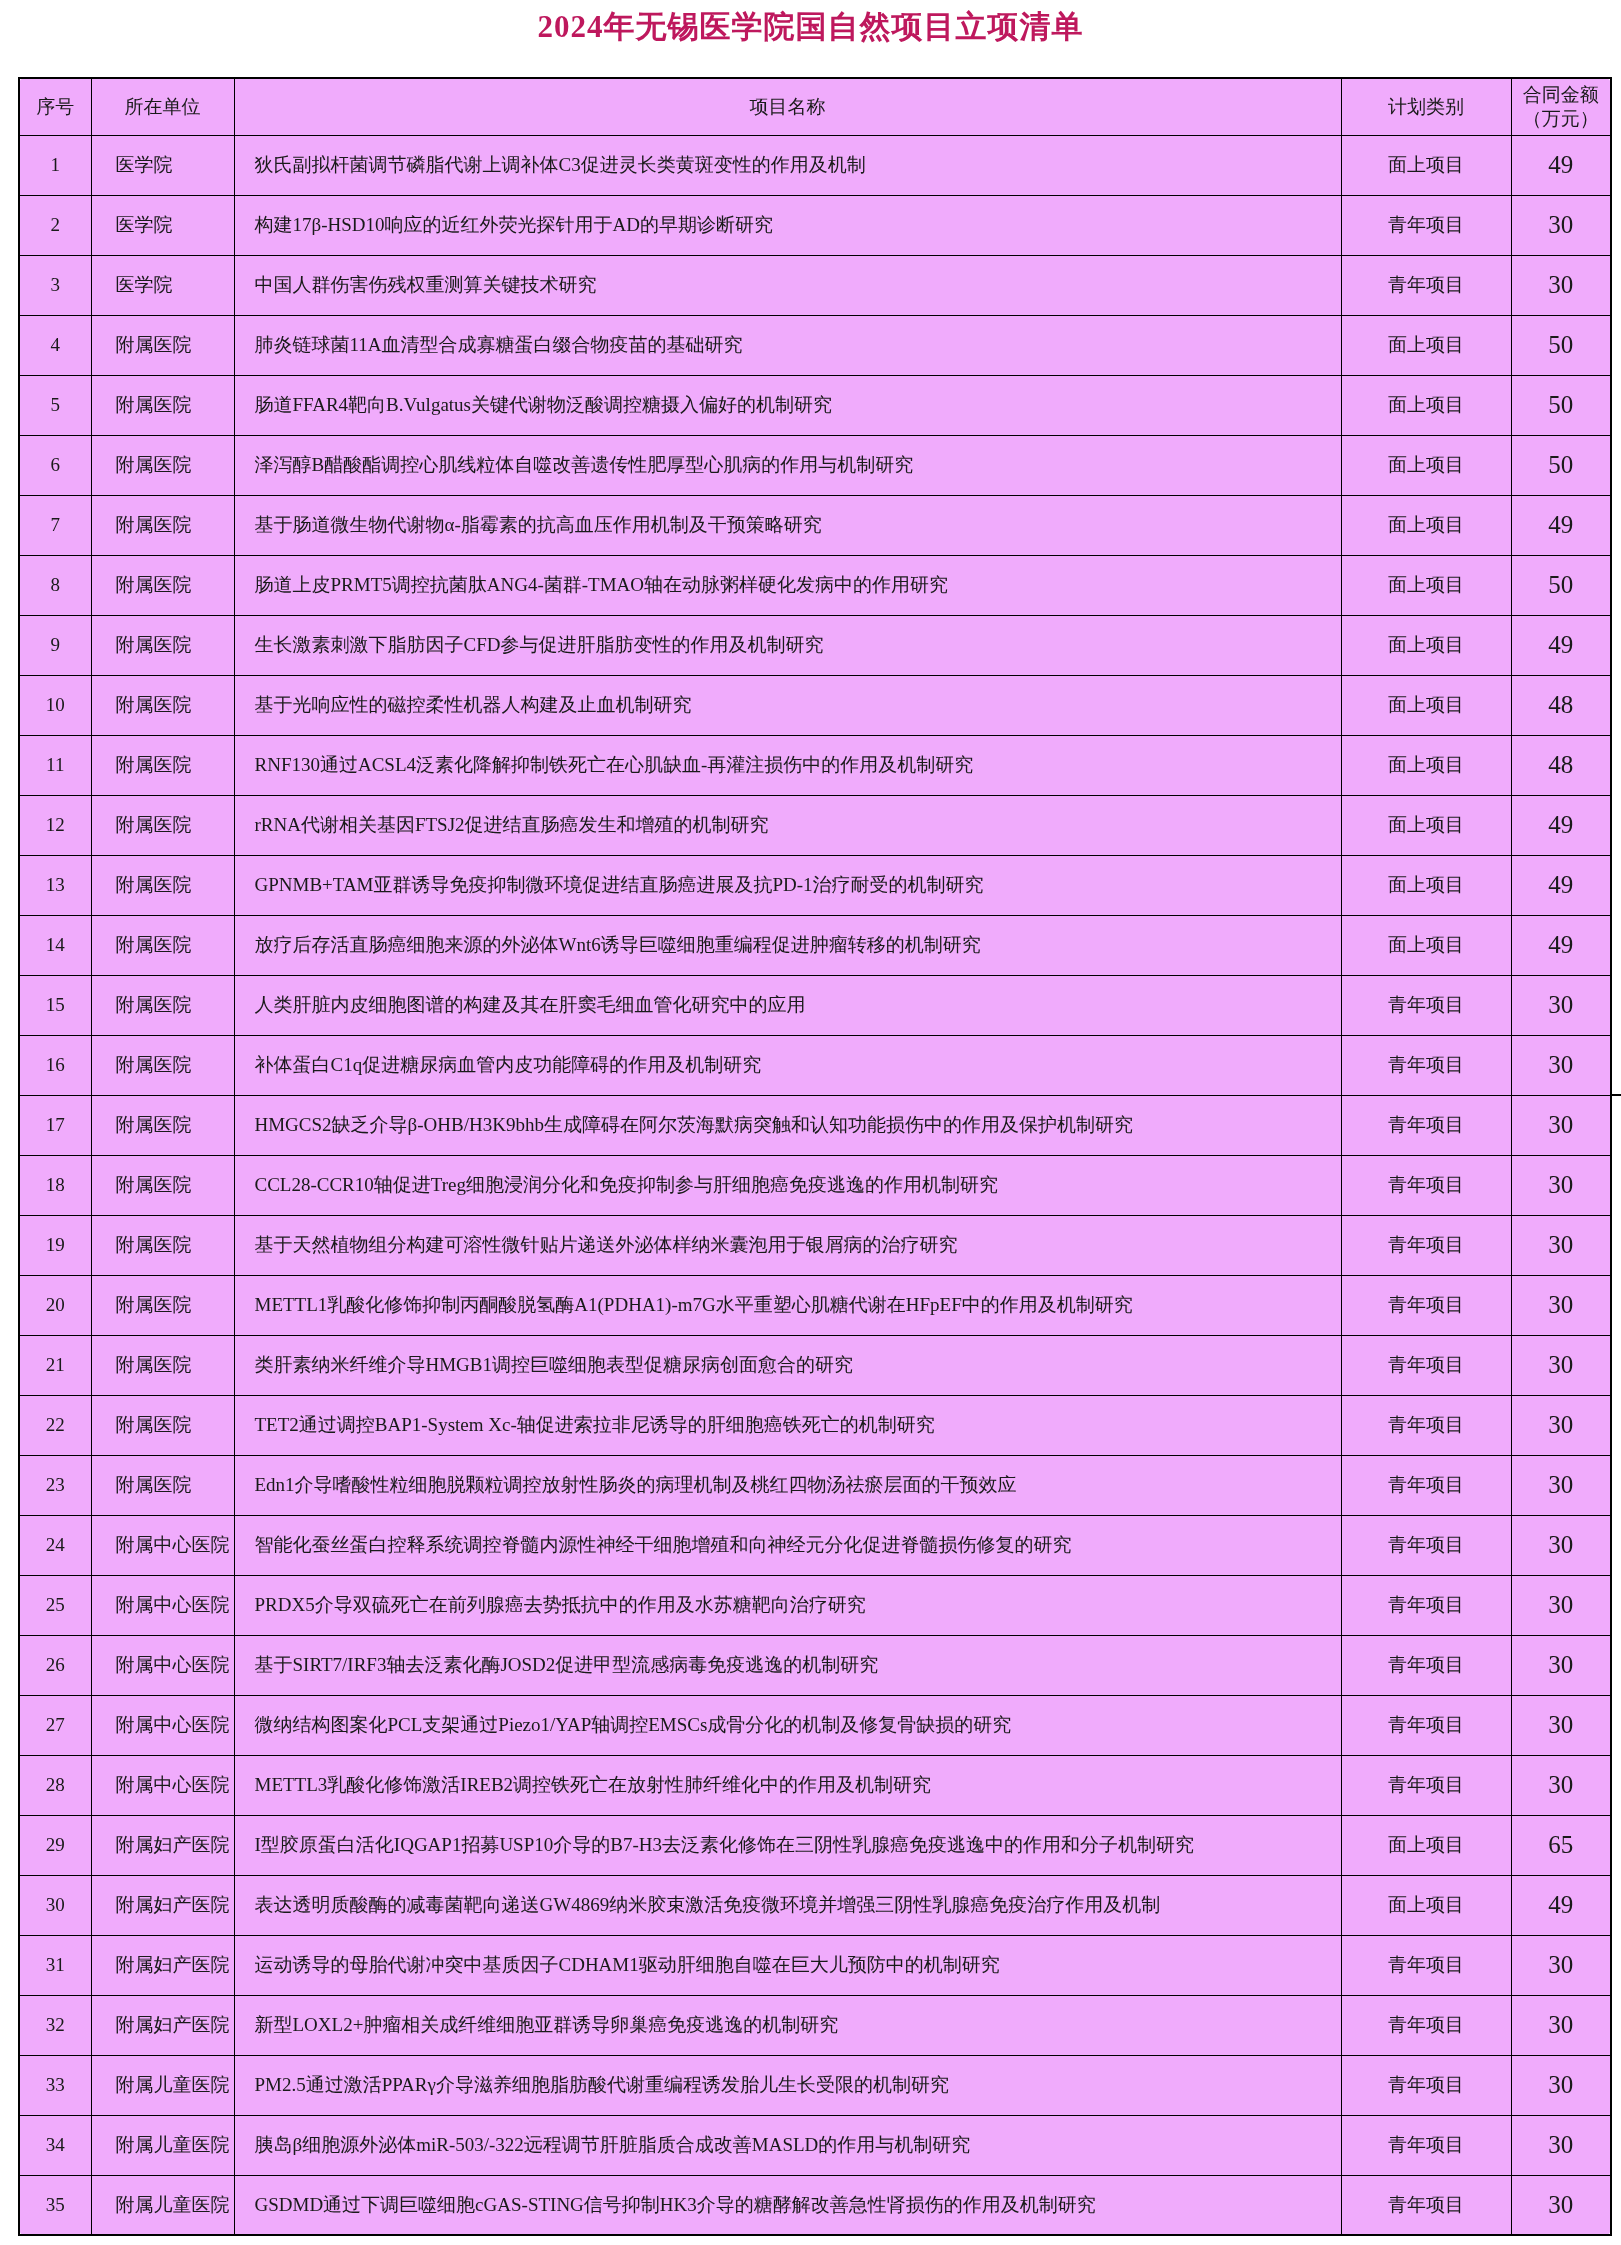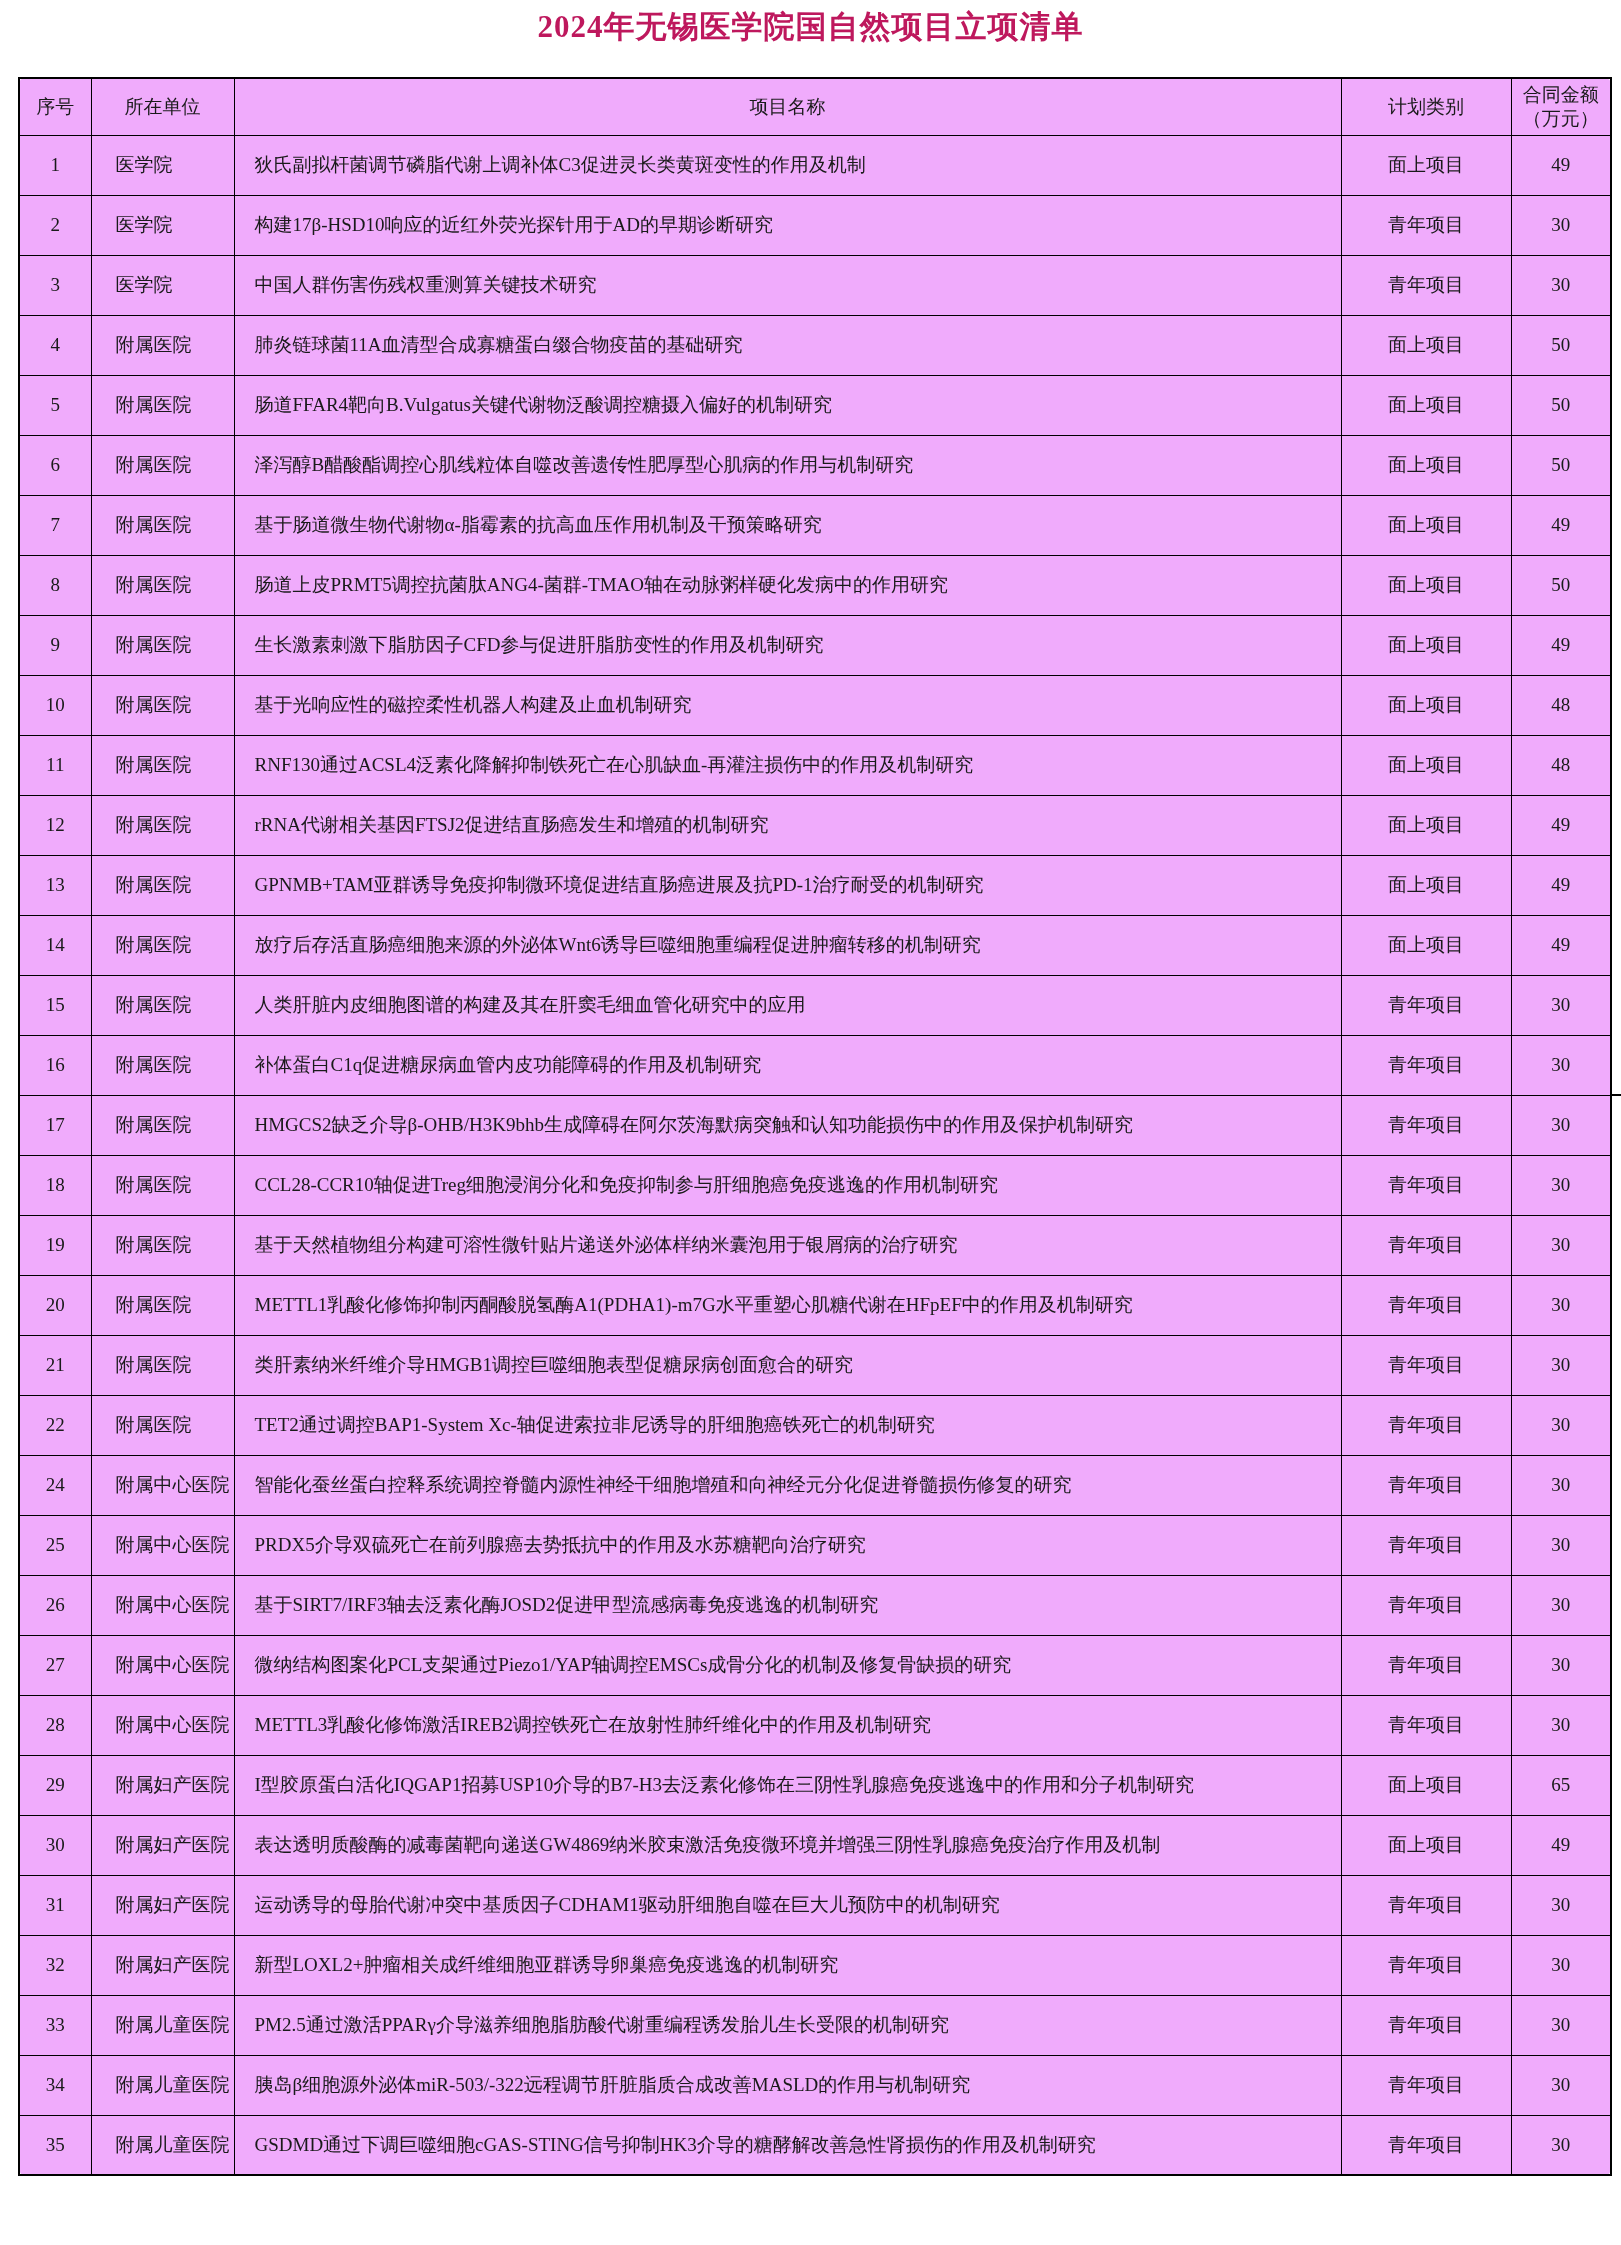--- a/index.html
+++ b/index.html
@@ -50,21 +50,21 @@
     padding: 0;
   }
   thead tr { height: 57px; }
   tbody tr { height: 60px; }
   th { text-align: center; }
   th.col-amount { white-space: pre-line; line-height: 1.25; }
   td.cell-no { text-align: center; }
   td.cell-unit { text-align: left; padding-left: 24px; }
   td.cell-project { text-align: left; padding-left: 20px; }
   td.cell-category { text-align: center; }
-  td.cell-amount { text-align: center; font-size: 19px; }
+  td.cell-amount { text-align: center; font-size: 25px; }
   .edge-line {
     position: absolute;
     left: 1610px;
     top: 1094px;
     width: 11px;
     height: 2px;
     background: #000000;
   }
 </style>
 </head>
@@ -239,20 +239,27 @@
         <td class="cell-amount">30</td>
       </tr>
       <tr>
         <td class="cell-no">22</td>
         <td class="cell-unit">附属医院</td>
         <td class="cell-project">TET2通过调控BAP1-System Xc-轴促进索拉非尼诱导的肝细胞癌铁死亡的机制研究</td>
         <td class="cell-category">青年项目</td>
         <td class="cell-amount">30</td>
       </tr>
       <tr>
+        <td class="cell-no">23</td>
+        <td class="cell-unit">附属医院</td>
+        <td class="cell-project">Edn1介导嗜酸性粒细胞脱颗粒调控放射性肠炎的病理机制及桃红四物汤祛瘀层面的干预效应</td>
+        <td class="cell-category">青年项目</td>
+        <td class="cell-amount">30</td>
+      </tr>
+      <tr>
         <td class="cell-no">24</td>
         <td class="cell-unit">附属中心医院</td>
         <td class="cell-project">智能化蚕丝蛋白控释系统调控脊髓内源性神经干细胞增殖和向神经元分化促进脊髓损伤修复的研究</td>
         <td class="cell-category">青年项目</td>
         <td class="cell-amount">30</td>
       </tr>
       <tr>
         <td class="cell-no">25</td>
         <td class="cell-unit">附属中心医院</td>
         <td class="cell-project">PRDX5介导双硫死亡在前列腺癌去势抵抗中的作用及水苏糖靶向治疗研究</td>

